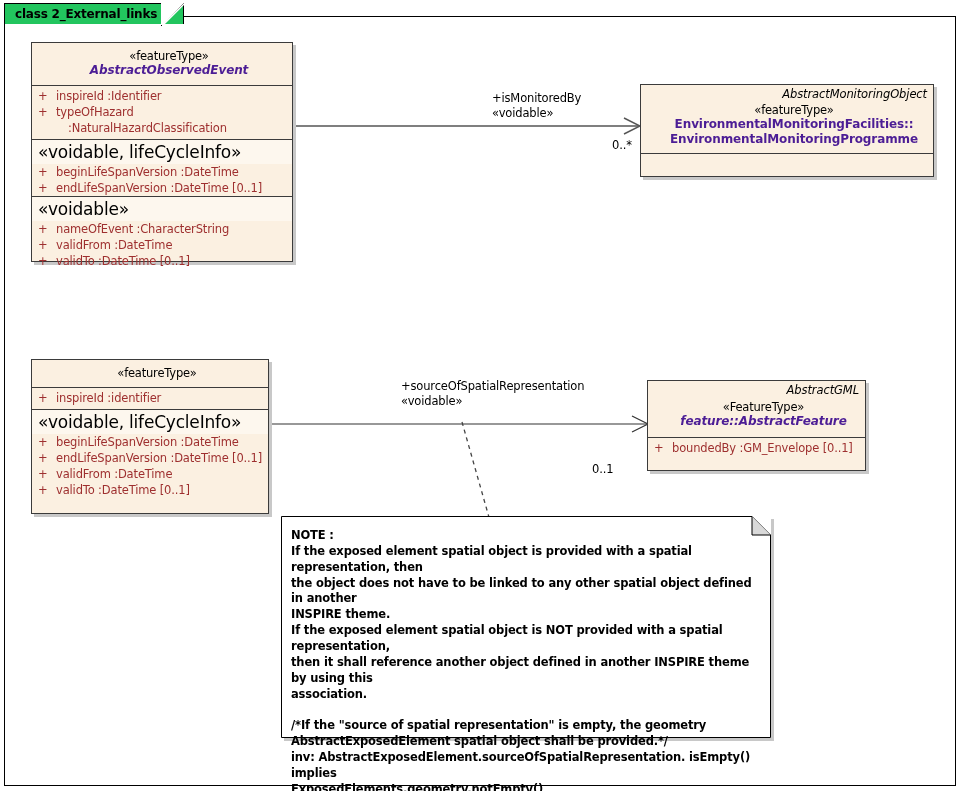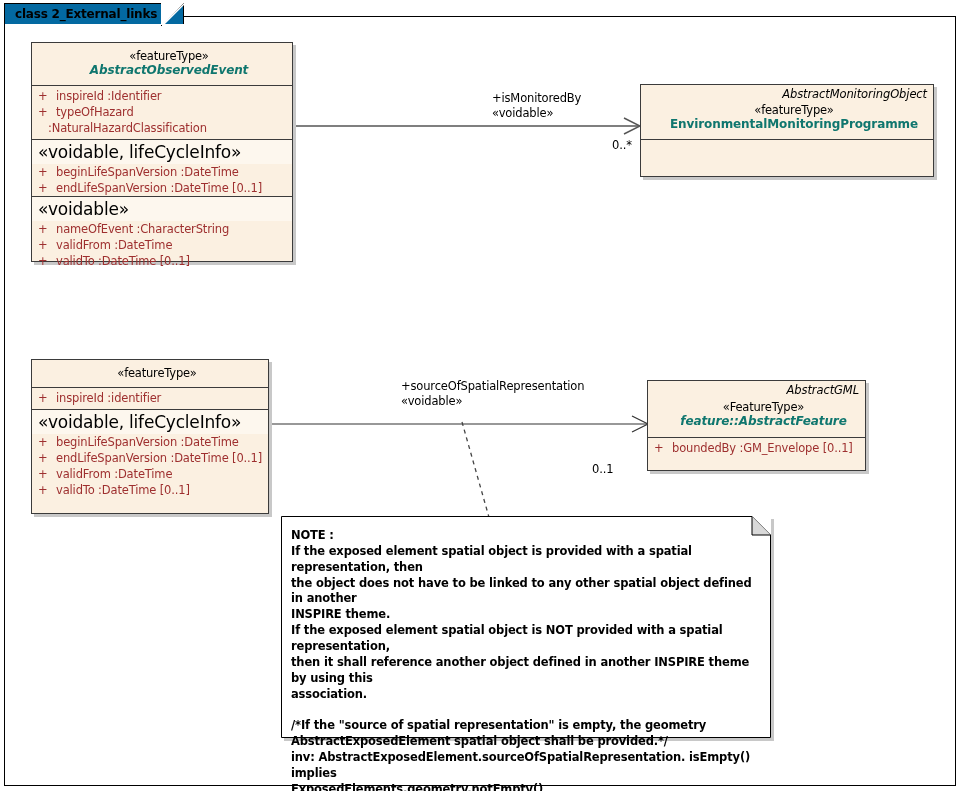--- a/index.html
+++ b/index.html
@@ -19,21 +19,21 @@
     width:952px;height:770px;
     border:1px solid #000;
     box-sizing:border-box;
     background:transparent;
   }
   .frame-tab{
     position:absolute;
     left:4px;top:3px;
     height:21px;
     box-sizing:border-box;
-    background:#0369a1;
+    background:#22c55e;
     border:1px solid #000;
     border-bottom:none;
     padding:0 26px 0 10px;
     display:flex;align-items:center;
     font-size:12px;font-weight:bold;color:#000;
     letter-spacing:-0.2px;
     z-index:4;
   }
   .frame-tab::after{
     content:"";
@@ -64,21 +64,21 @@
   .uml-head{
     padding:6px 6px 7px 20px;
     text-align:center;
     line-height:1.22;
   }
   .stereo{
     font-size:11.5px;color:#000;
     letter-spacing:-0.2px;
   }
   .cname{
-    font-size:12px;color:#0f766e;
+    font-size:12px;color:#4c1d95;
     font-weight:bold;font-style:italic;
     letter-spacing:-0.1px;
   }
   .cname.nonitalic{font-style:normal;}
   .corner-name{
     text-align:right;
     font-size:11.5px;
     font-style:italic;
     color:#000;
     padding:2px 6px 0 0;
@@ -96,21 +96,21 @@
   .attr{
     font-size:11.5px;
     color:#9E2F2F;
     padding:1px 4px 1px 6px;
     white-space:nowrap;
     letter-spacing:-0.15px;
     display:flex;
   }
   .attr .vis{width:18px;display:inline-block;flex:0 0 18px;}
   .attr .sig{display:inline-block;}
-  .attr.cont{padding-left:16px;}
+  .attr.cont{padding-left:36px;}
   .attr.cont .sig{margin-left:0;}
 
   
   .edge{position:absolute;z-index:2;}
   .edge svg{display:block;overflow:visible;}
   .edge-label{
     position:absolute;
     font-size:11.5px;
     color:#000;
     line-height:1.3;
@@ -208,20 +208,21 @@
         <span class="vis">+</span>
         <span class="sig">validTo  :DateTime [0..1]</span>
       </div>
     </div>
   </div>
 
   <div class="uml" style="left:640px;top:84px;width:294px;height:93px;">
     <div class="corner-name">AbstractMonitoringObject</div>
     <div class="uml-head" style="padding-top:2px;">
       <div class="stereo">«featureType»</div>
+      <div class="cname nonitalic">EnvironmentalMonitoringFacilities::</div>
       <div class="cname nonitalic">EnvironmentalMonitoringProgramme</div>
     </div>
     <div class="sep compart empty"></div>
   </div>
 
   <div class="uml" style="left:31px;top:359px;width:238px;height:155px;">
     <div class="uml-head">
       <div class="stereo">«featureType»</div>
     </div>
 

